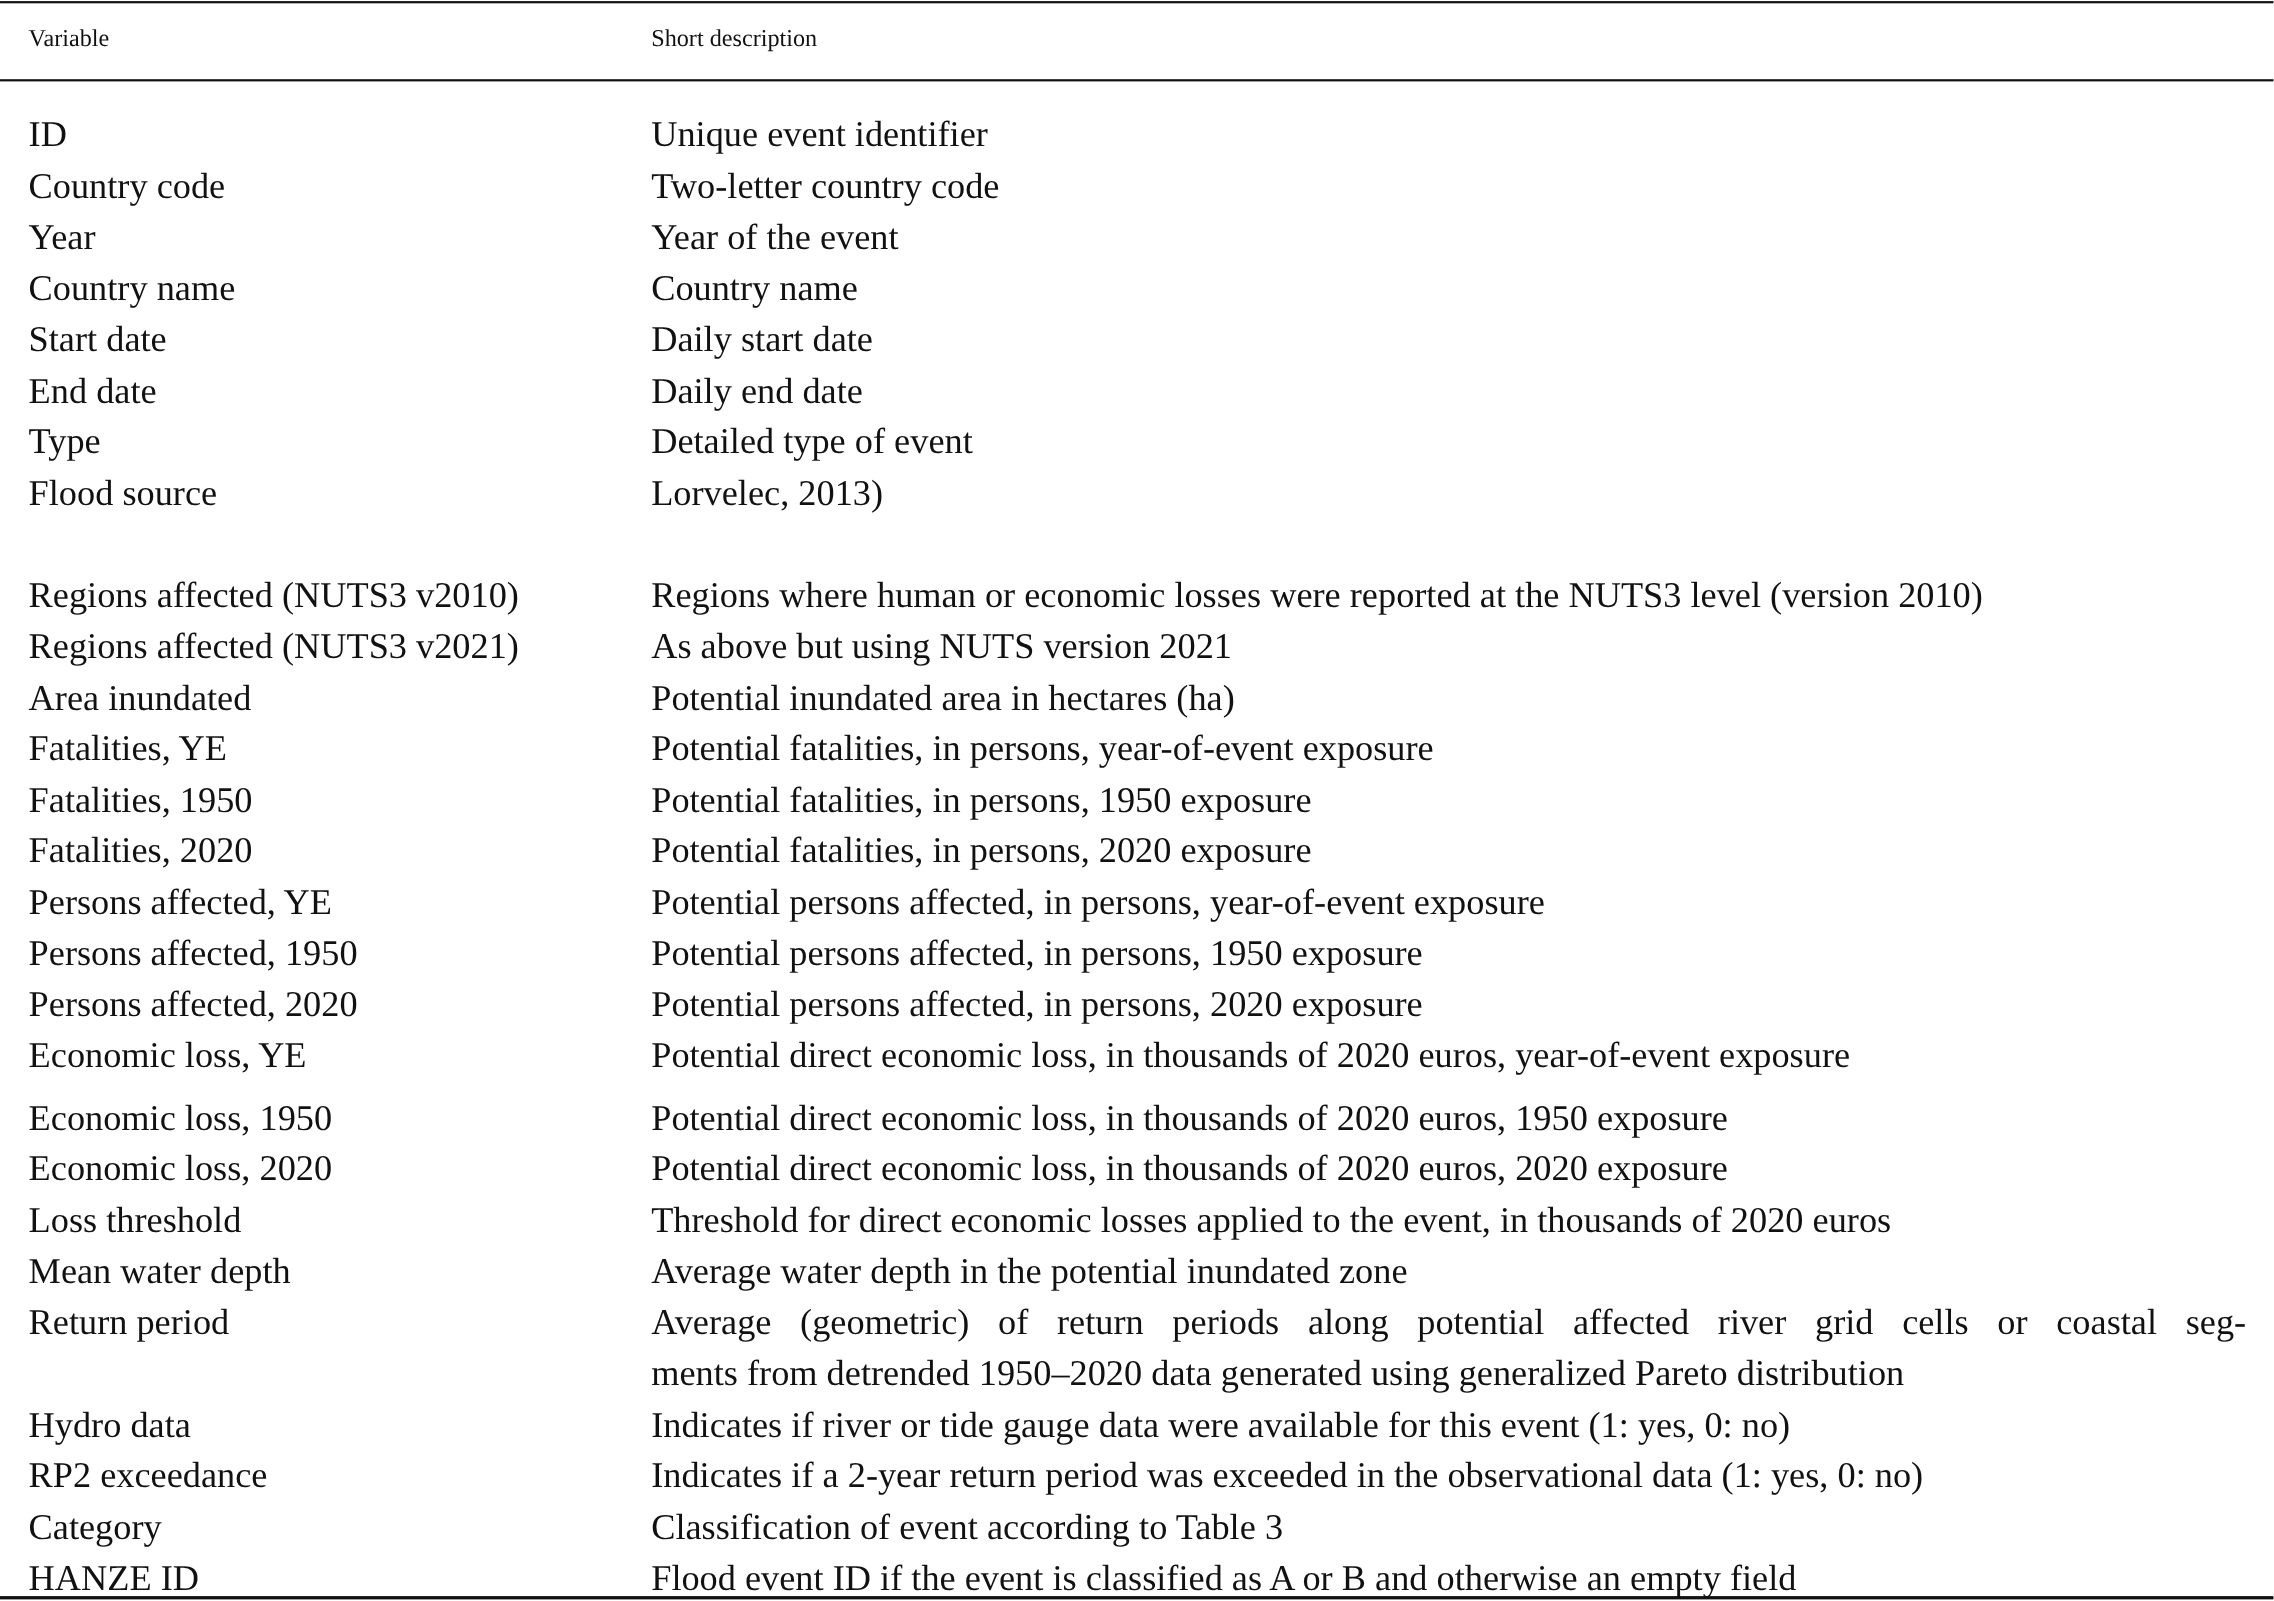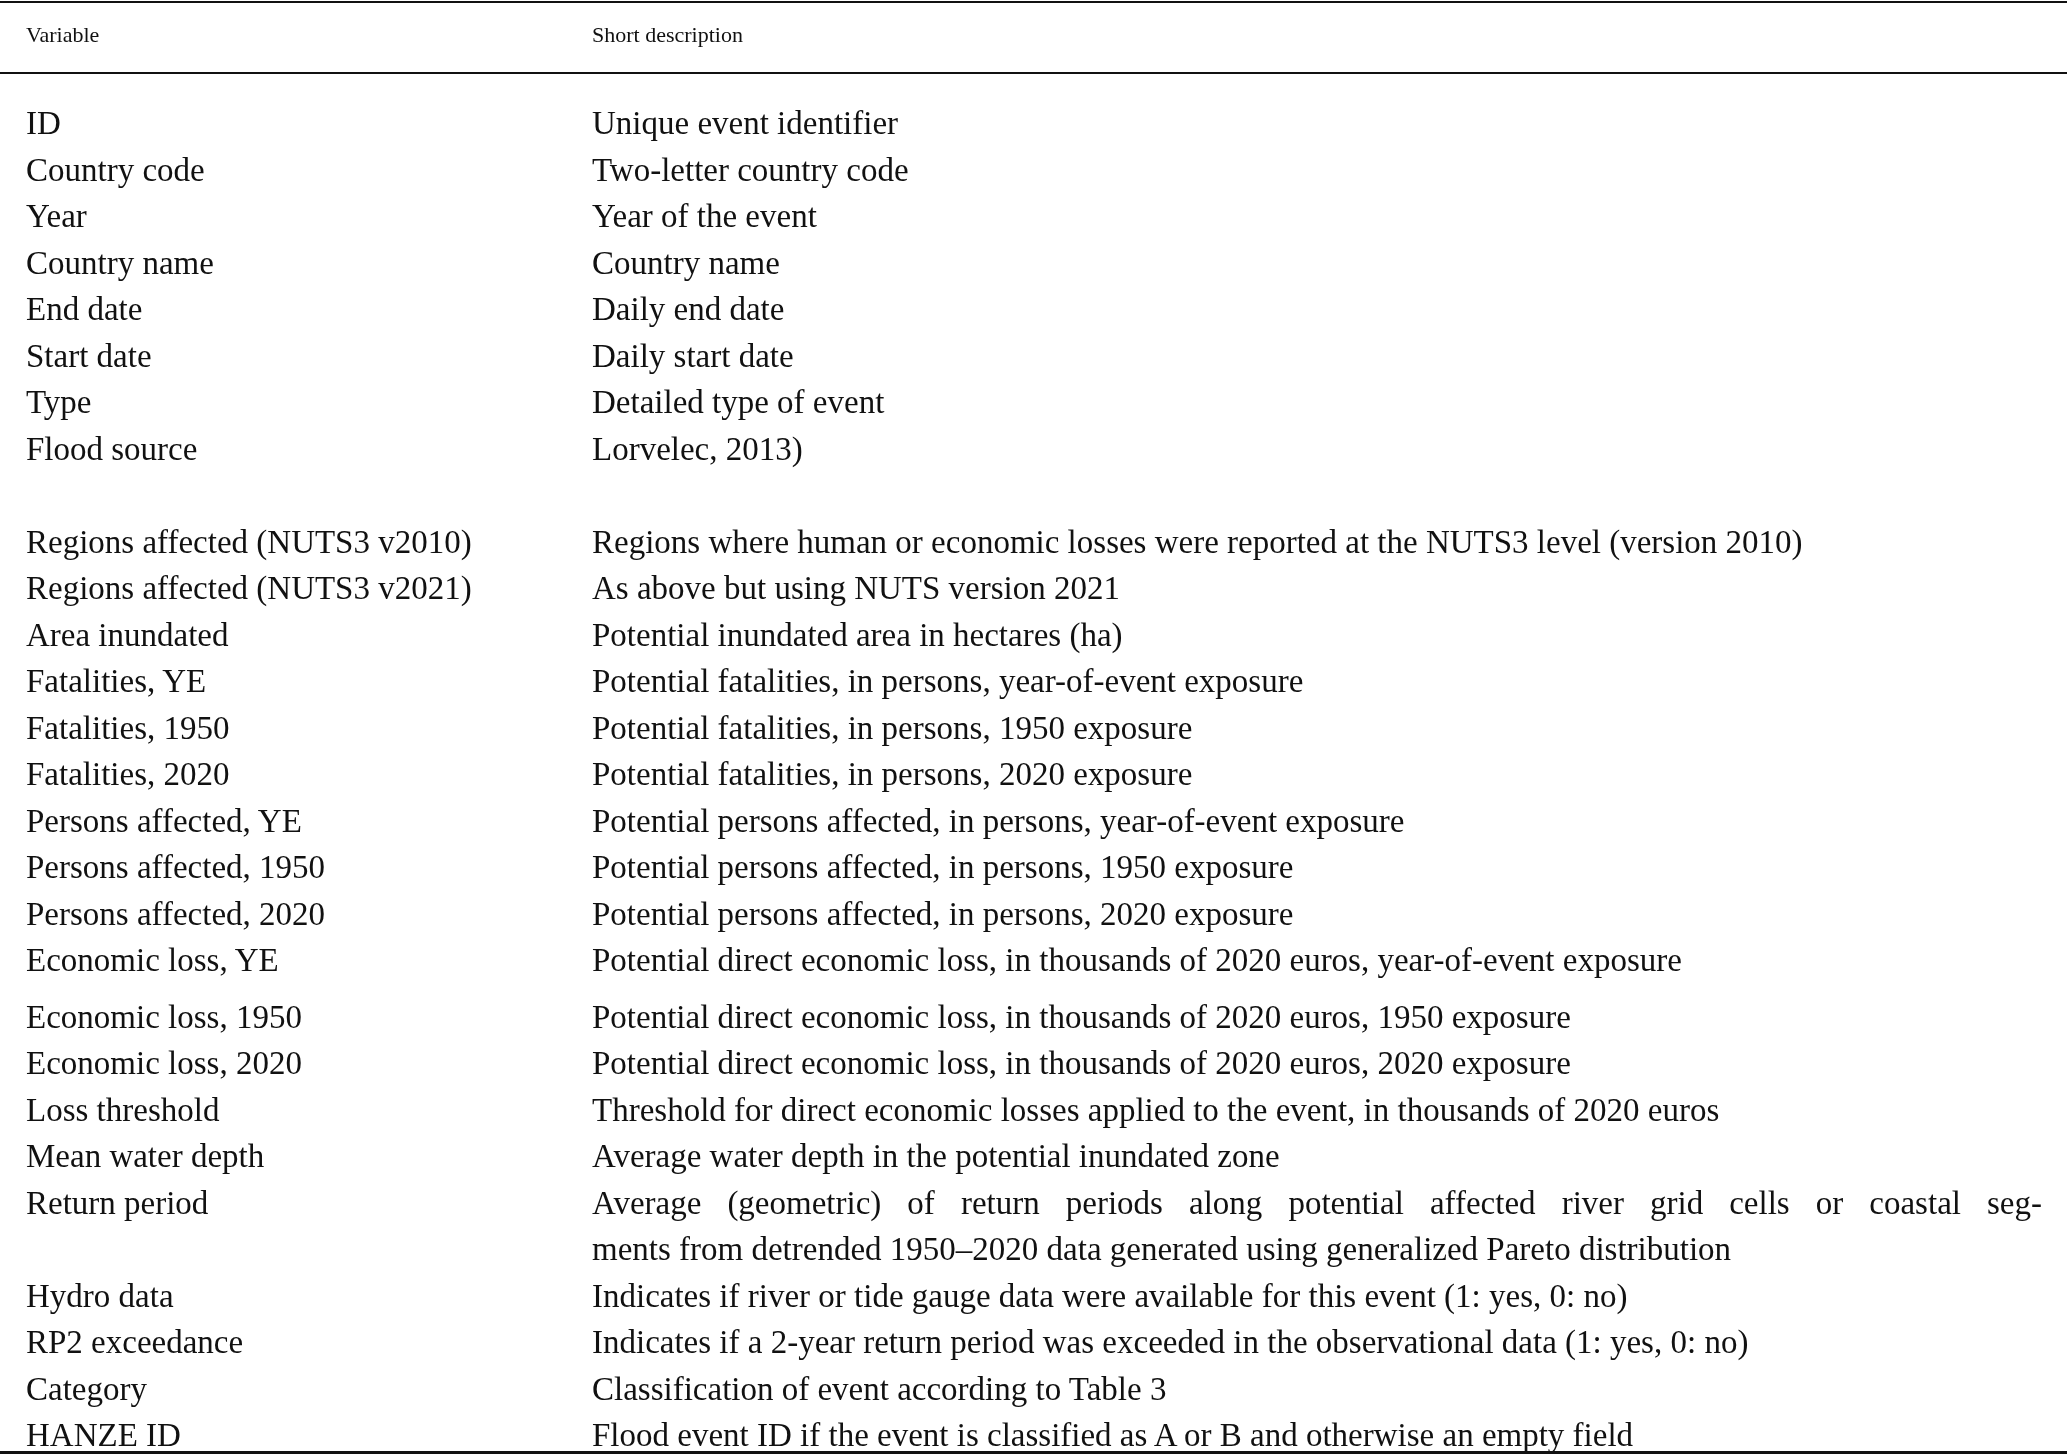--- a/index.html
+++ b/index.html
@@ -39,26 +39,26 @@
       </div>
       <div class="row" style="height: 46.5px;">
         <span class="c1">Year</span>
         <span class="c2">Year of the event</span>
       </div>
       <div class="row" style="height: 46.5px;">
         <span class="c1">Country name</span>
         <span class="c2">Country name</span>
       </div>
       <div class="row" style="height: 46.5px;">
+        <span class="c1">Start date</span>
+        <span class="c2">Daily start date</span>
+      </div>
+      <div class="row" style="height: 46.5px;">
         <span class="c1">End date</span>
         <span class="c2">Daily end date</span>
-      </div>
-      <div class="row" style="height: 46.5px;">
-        <span class="c1">Start date</span>
-        <span class="c2">Daily start date</span>
       </div>
       <div class="row" style="height: 46.5px;">
         <span class="c1">Type</span>
         <span class="c2">Detailed type of event</span>
       </div>
       <div class="row" style="height: 93px;">
         <span class="c1">Flood source</span>
         <span class="c2">
           <div>Lorvelec, 2013)</div>
         </span>

